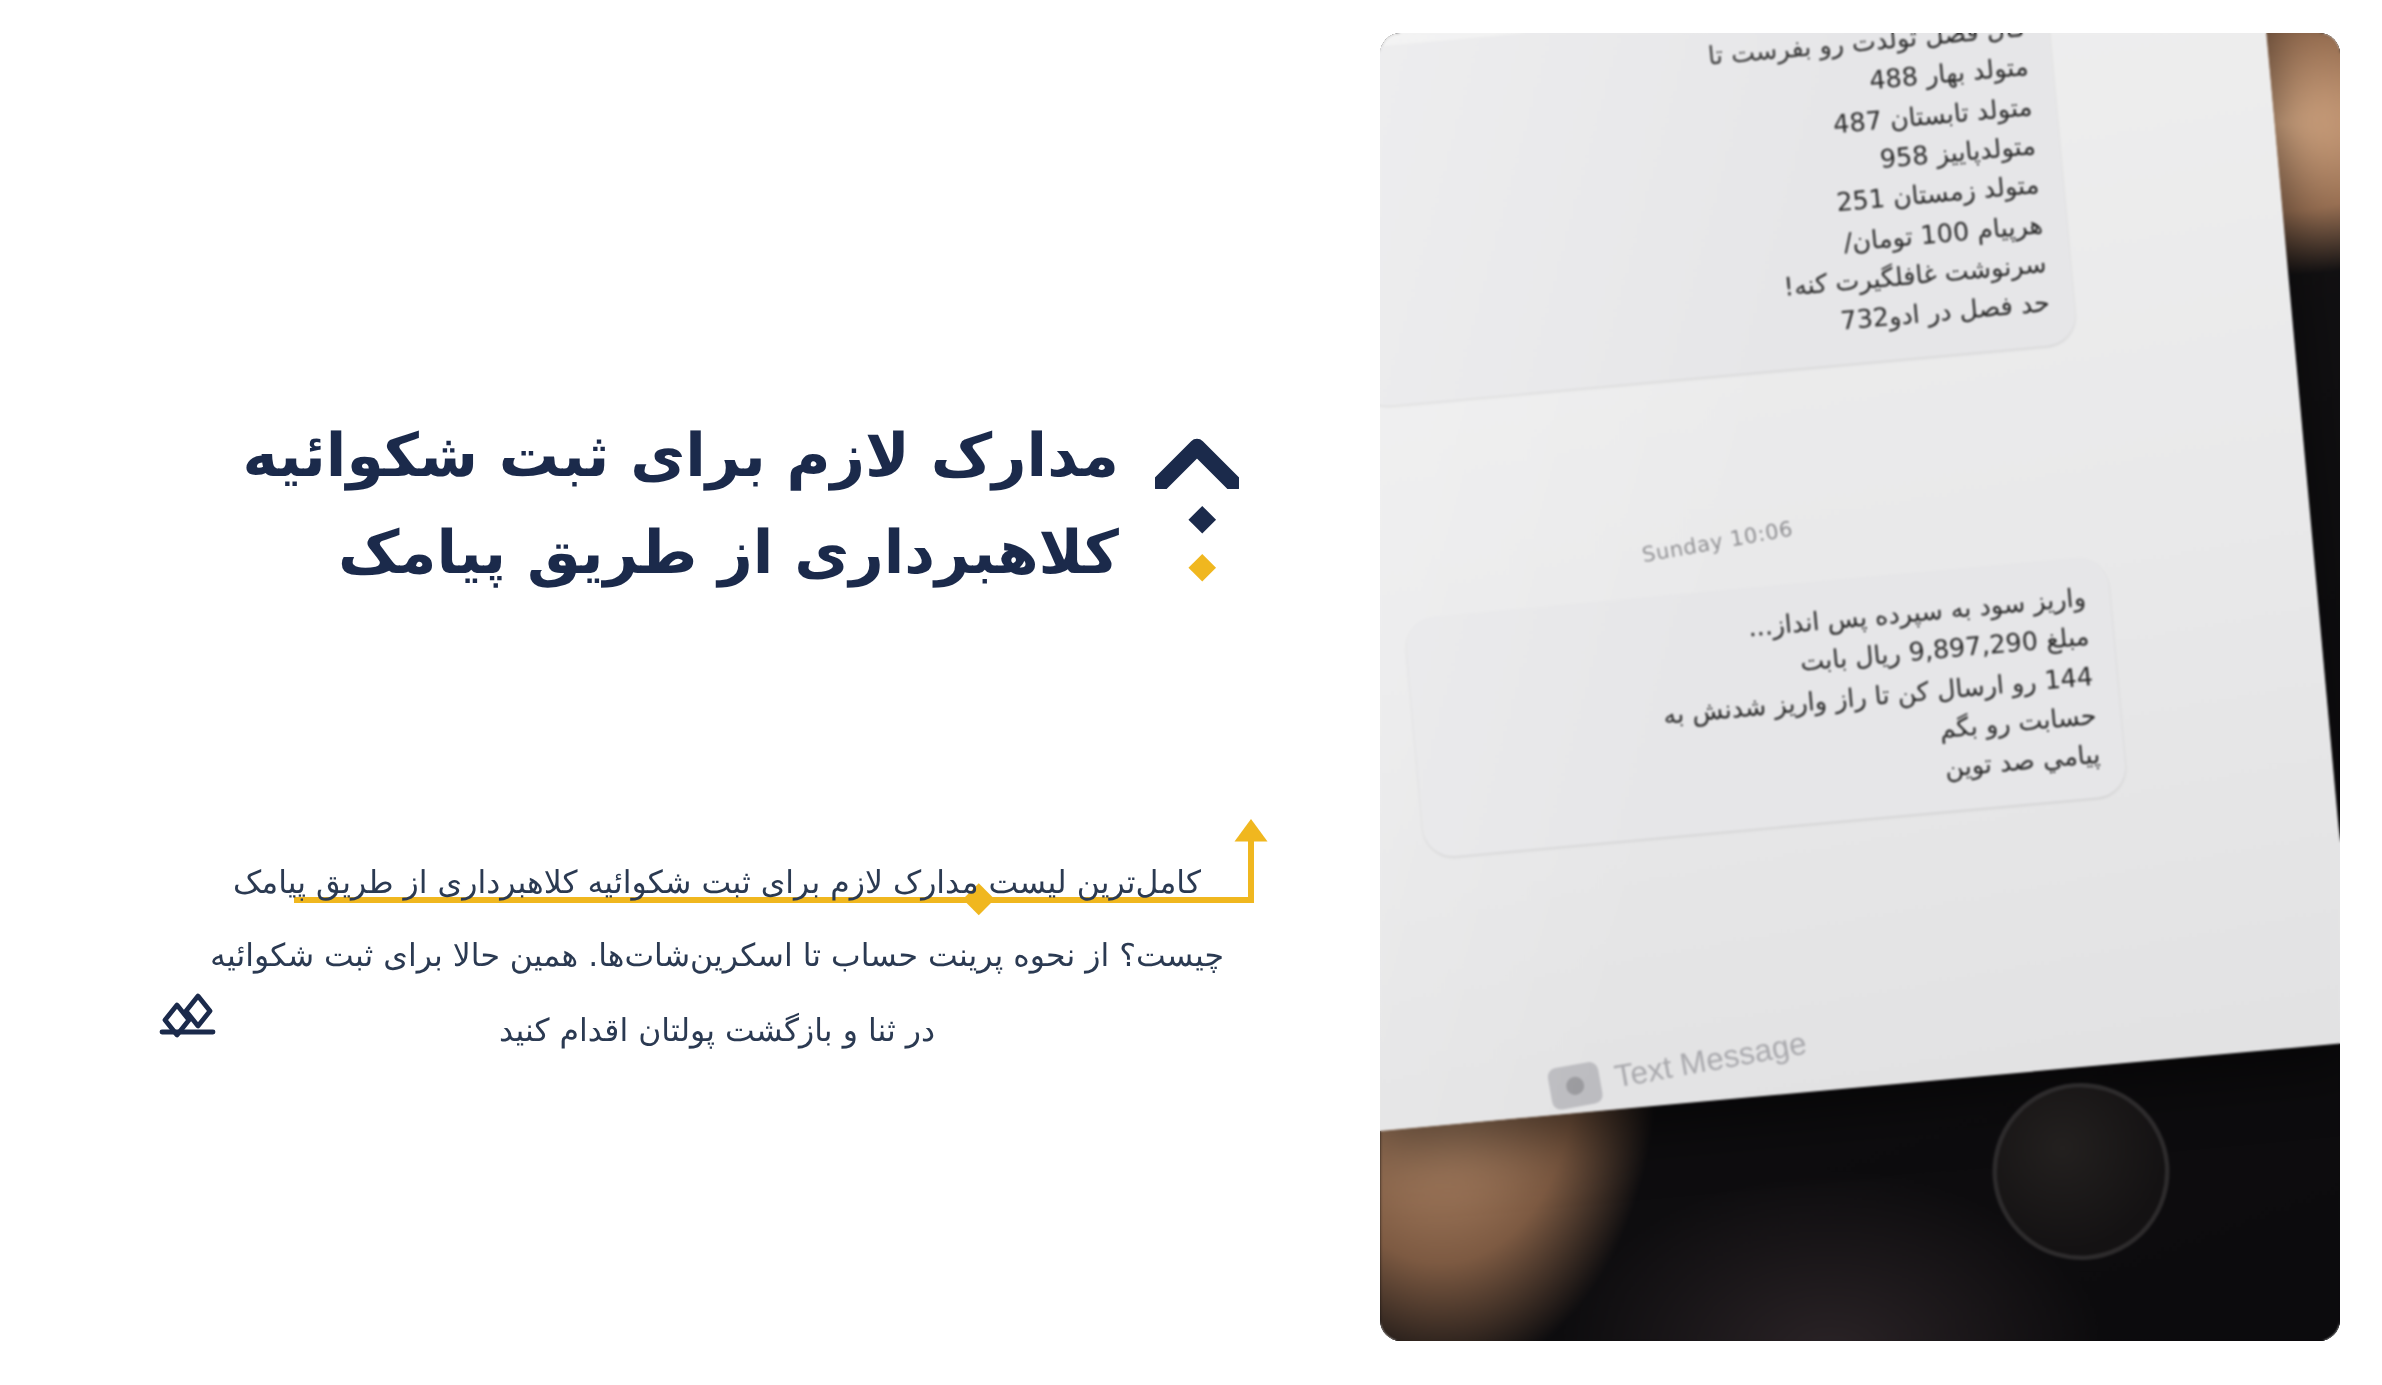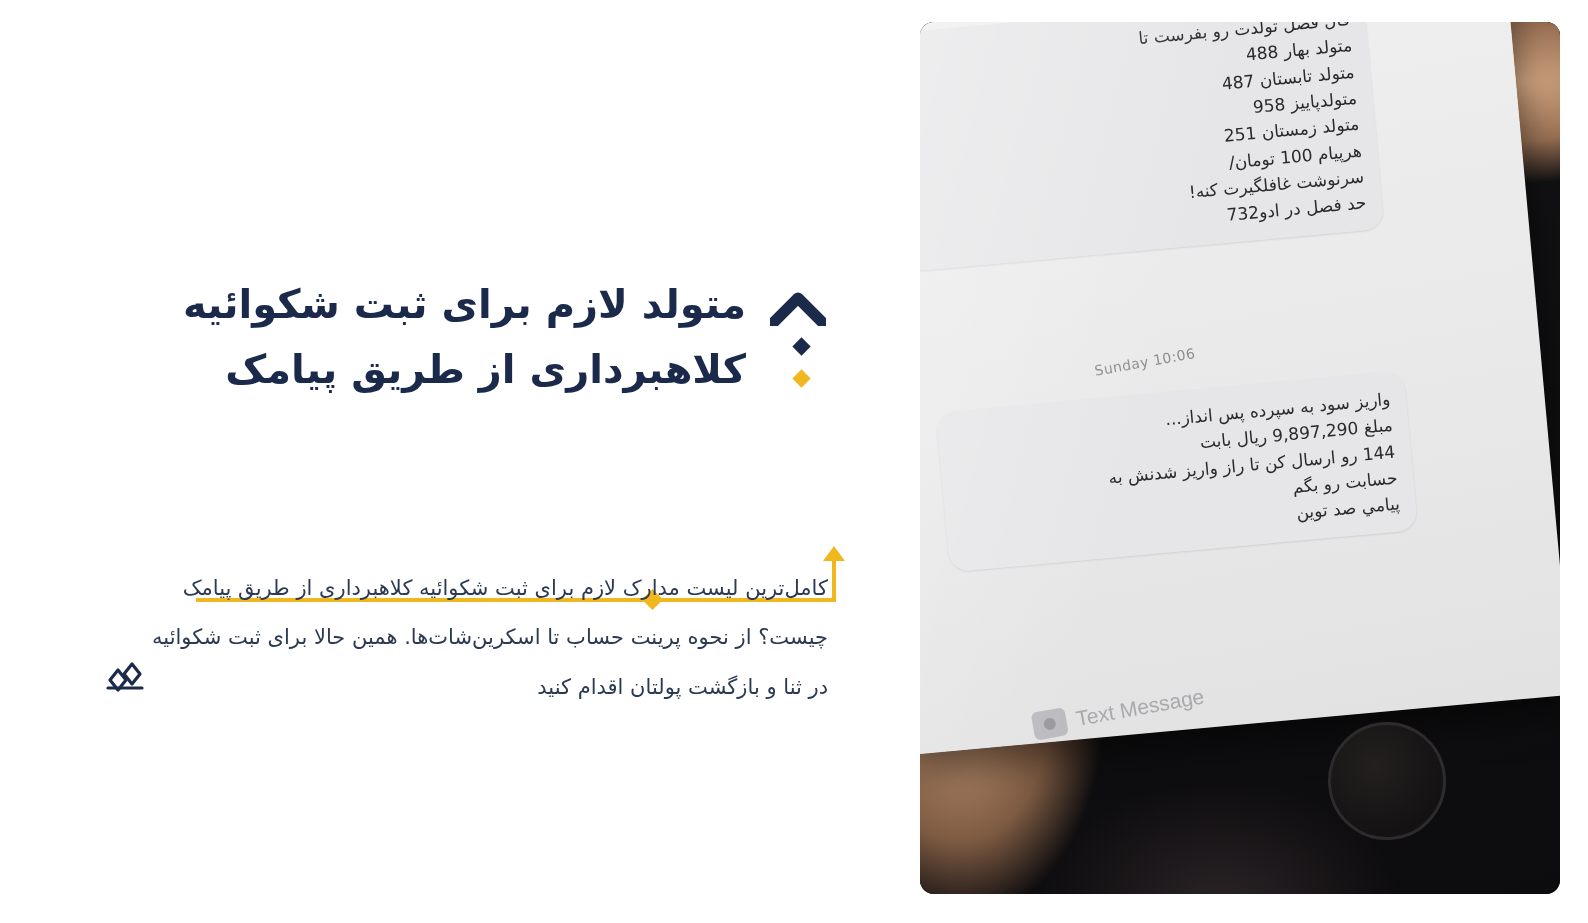--- a/index.html
+++ b/index.html
@@ -177,21 +177,21 @@
   }
   .gold-dia{
     position:absolute; right: 168px; top: 146px;
     width:15px; height:15px; background:#f0b71f; transform: rotate(45deg);
   }
   .body-wrap { position: relative; margin-top: 118px; }
   .body {
     font-size: 21px;
     line-height: 2.35;
     color: #2b3a52;
-    text-align: right;
+    text-align: center;
     max-width: 700px;
     margin-right: 0;
   }
   .sana-mark{
     position:absolute;
     right: 680px;
     bottom: 12px;
     color:#1b2a4b;
   }
 </style>
@@ -205,21 +205,21 @@
     <div class="title-row">
       <div class="deco">
         <span class="chev">
           <svg width="56" height="34" viewBox="0 0 56 34" aria-hidden="true">
             <path d="M4 30 L28 6 L52 30" fill="none" stroke="#1b2a4b" stroke-width="11" stroke-linecap="round" stroke-linejoin="round"></path>
           </svg>
         </span>
         <span class="dia-dark"></span>
         <span class="dia-gold"></span>
       </div>
-      <h1 class="title">متولد لازم برای ثبت شکوائیه کلاهبرداری از طریق پیامک</h1>
+      <h1 class="title">مدارک لازم برای ثبت شکوائیه کلاهبرداری از طریق پیامک</h1>
     </div>
 
     <div style="position:relative;height:0;">
       <div class="gold-rule"></div>
       <div class="gold-dia"></div>
     </div>
 
     <div class="body-wrap">
       <p class="body">کامل‌ترین لیست مدارک لازم برای ثبت شکوائیه کلاهبرداری از طریق پیامک چیست؟ از نحوه پرینت حساب تا اسکرین‌شات‌ها. همین حالا برای ثبت شکوائیه در ثنا و بازگشت پولتان اقدام کنید</p>
       <span class="sana-mark">

